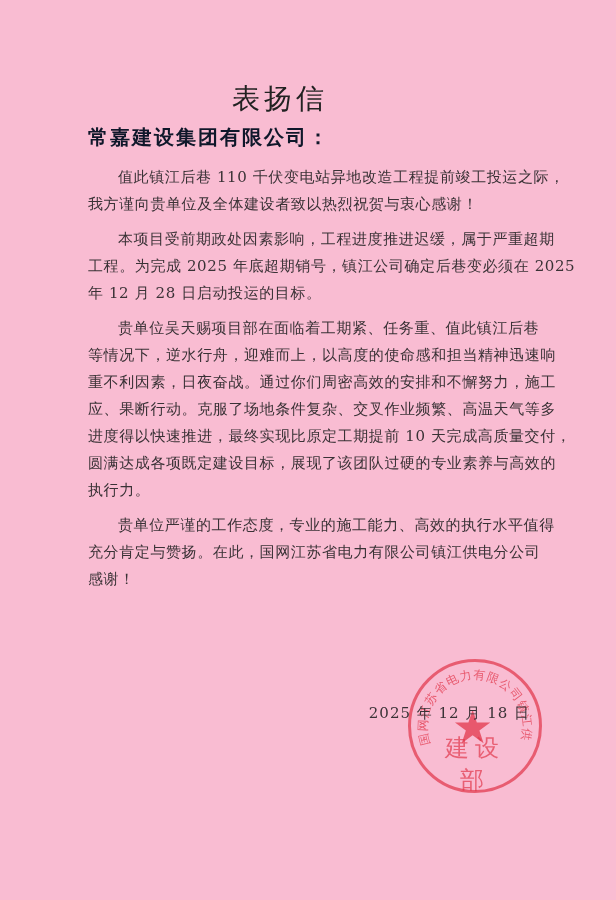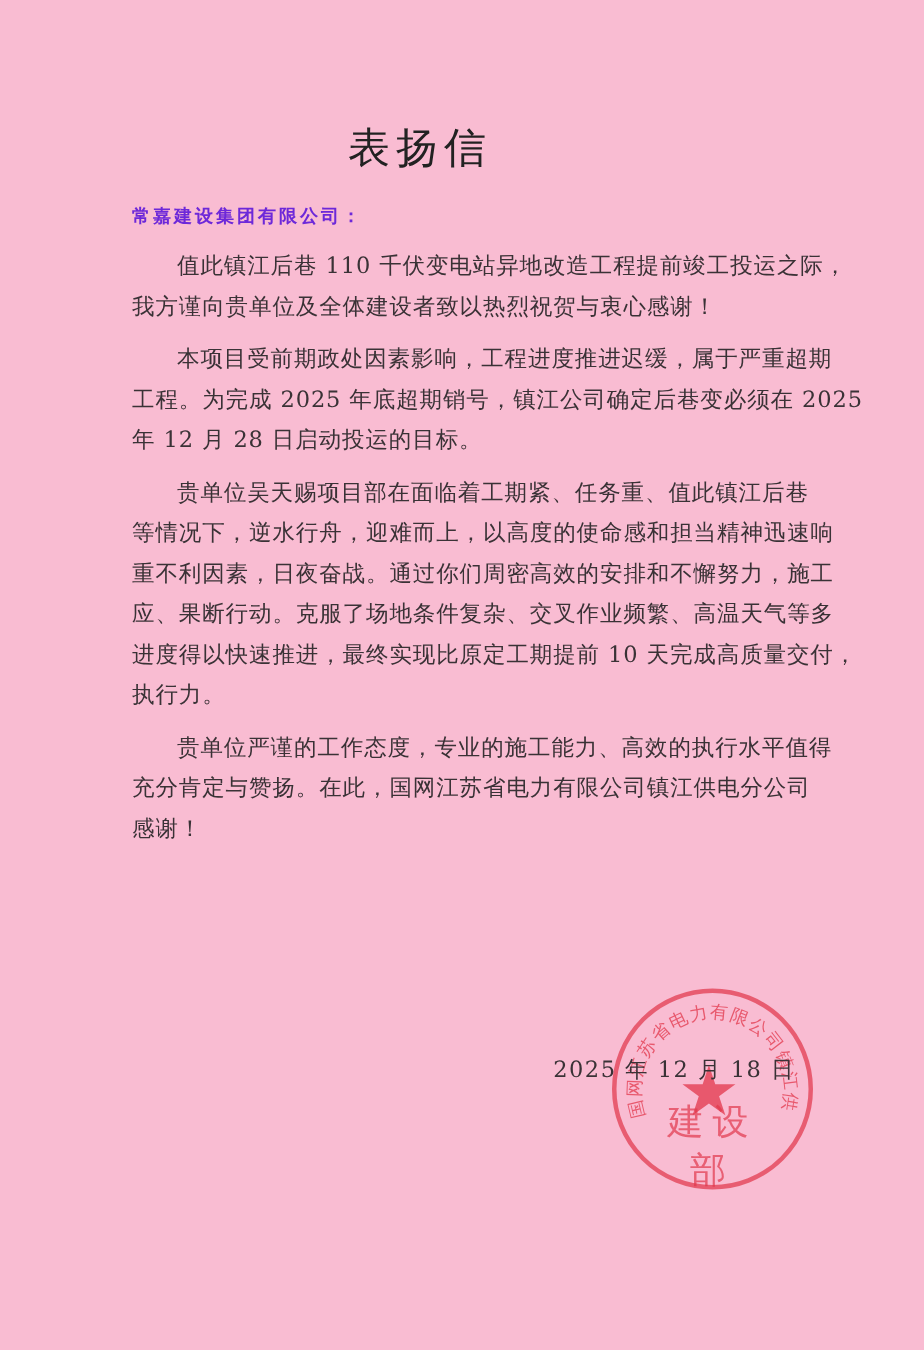--- a/index.html
+++ b/index.html
@@ -10,22 +10,22 @@
     color: #2a2326;
     position: relative;
   }
   .page { position: absolute; left: 0; top: 0; width: 616px; height: 900px; }
   .title {
     position: absolute; left: 0; top: 80px; width: 560px;
     text-align: center; font-size: 28px; letter-spacing: 4px; color: #222;
     font-family: "DejaVu Sans", "Liberation Sans", sans-serif;
   }
   .salutation {
-    position: absolute; left: 88px; top: 136px;
-    font-size: 12px; letter-spacing: 2px; font-weight: bold; color: #6d28d9;
+    position: absolute; left: 88px; top: 124px;
+    font-size: 20px; letter-spacing: 2px; font-weight: bold; color: #0f172a;
     font-family: "DejaVu Sans", "Liberation Sans", sans-serif;
   }
   .body-text { position: absolute; left: 88px; top: 164px; width: 446px; }
   .line {
     height: 27px; line-height: 27px; font-size: 15px; white-space: nowrap;
     color: #3a3236; letter-spacing: 0.6px;
   }
   .line.indent { padding-left: 30px; }
   .para-gap { height: 8px; }
   .seal {
@@ -60,20 +60,21 @@
     <div class="para-gap"></div>
     <div class="line indent">本项目受前期政处因素影响，工程进度推进迟缓，属于严重超期</div>
     <div class="line">工程。为完成 2025 年底超期销号，镇江公司确定后巷变必须在 2025</div>
     <div class="line">年 12 月 28 日启动投运的目标。</div>
     <div class="para-gap"></div>
     <div class="line indent">贵单位吴天赐项目部在面临着工期紧、任务重、值此镇江后巷</div>
     <div class="line">等情况下，逆水行舟，迎难而上，以高度的使命感和担当精神迅速响</div>
     <div class="line">重不利因素，日夜奋战。通过你们周密高效的安排和不懈努力，施工</div>
     <div class="line">应、果断行动。克服了场地条件复杂、交叉作业频繁、高温天气等多</div>
     <div class="line">进度得以快速推进，最终实现比原定工期提前 10 天完成高质量交付，</div>
+    <div class="line">圆满达成各项既定建设目标，展现了该团队过硬的专业素养与高效的</div>
     <div class="line">执行力。</div>
     <div class="para-gap"></div>
     <div class="line indent">贵单位严谨的工作态度，专业的施工能力、高效的执行水平值得</div>
     <div class="line">充分肯定与赞扬。在此，国网江苏省电力有限公司镇江供电分公司</div>
     <div class="line">感谢！</div>
   </div>
 
   <div class="seal">
     <svg class="seal-ring-text" viewBox="0 0 128 128">
       <defs>

